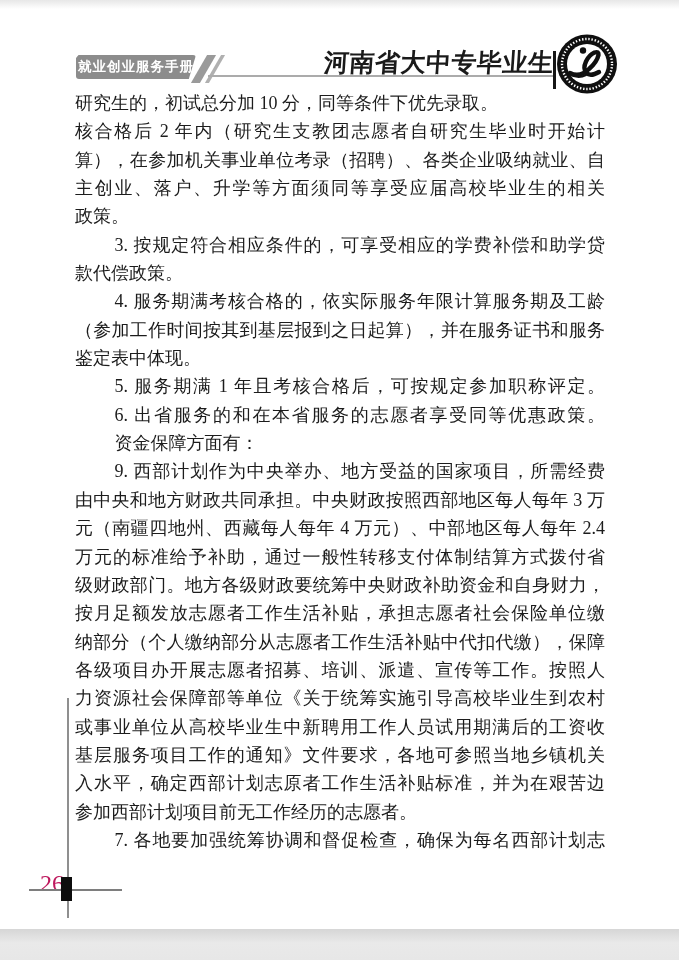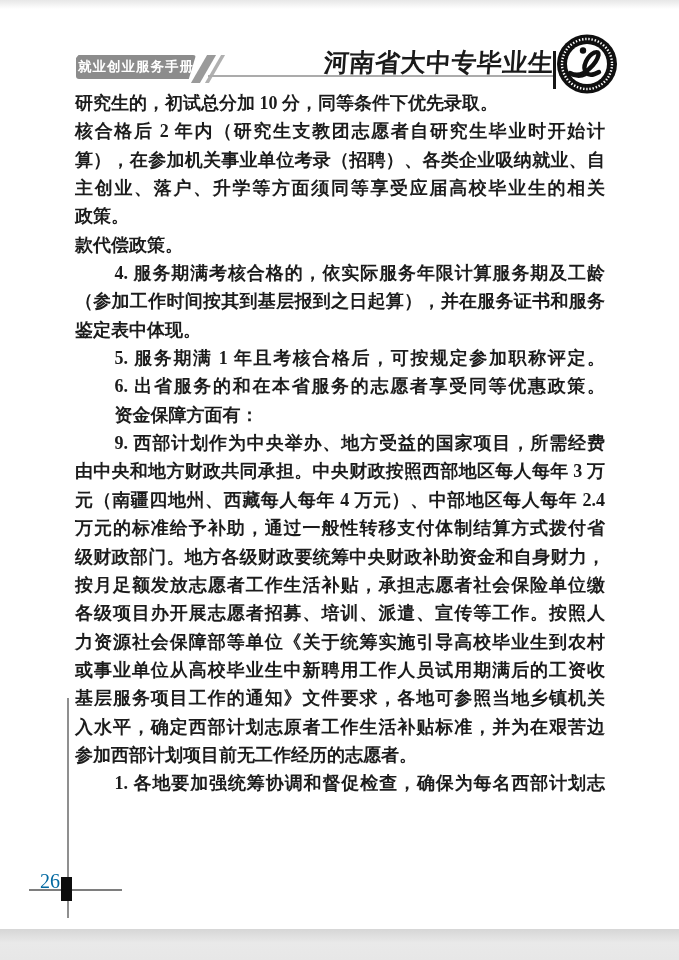--- a/index.html
+++ b/index.html
@@ -40,31 +40,31 @@
     position:absolute;right:126px;top:46px;
     font-size:25px;font-weight:bold;letter-spacing:0.5px;
     transform:skewX(-4deg);color:#1a1a1a;white-space:nowrap;
   }
   .title-bar{position:absolute;left:553px;top:51px;width:3px;height:38px;background:#161616;}
   .emblem{position:absolute;left:556px;top:33px;width:62px;height:62px;}
 
   
   .body-text{
     position:absolute;left:75px;top:89px;width:530px;
-    font-size:18px;line-height:28.35px;color:var(--text);font-weight:bold;
+    font-size:18px;line-height:28.35px;color:var(--text);
   }
   .line{height:28.35px;overflow:visible;white-space:nowrap;}
   .line.fill{white-space:normal;text-align:justify;text-align-last:justify;text-justify:inter-character;}
   .line.indent{text-indent:2.2em;}
 
   
   .margin-line{position:absolute;left:67px;top:698px;width:2px;height:220px;background:#8f8f8f;}
   .footer-rule{position:absolute;left:29px;top:889px;width:93px;height:2px;background:var(--footer-rule);}
   .page-tab{position:absolute;left:61px;top:877px;width:11px;height:24px;background:#0d0d0d;}
-  .page-number{position:absolute;left:40px;top:870px;font-size:20px;color:#0369a1;}
+  .page-number{position:absolute;left:40px;top:870px;font-size:24px;color:#be185d;}
 </style>
 </head>
 <body>
 
 <div class="page">
 
   <div class="top-edge"></div>
 
   <div class="badge">
     <span>就业创业服务手册</span>
@@ -84,40 +84,42 @@
       <path d="M13 41 Q22 46 30 42" stroke="#101010" stroke-width="2.2" fill="none" stroke-linecap="round"></path>
     </svg>
   </div>
 
   <div class="body-text">
       <div class="line">研究生的，初试总分加 10 分，同等条件下优先录取。</div>
       <div class="line fill">核合格后 2 年内（研究生支教团志愿者自研究生毕业时开始计</div>
       <div class="line fill">算），在参加机关事业单位考录（招聘）、各类企业吸纳就业、自</div>
       <div class="line fill">主创业、落户、升学等方面须同等享受应届高校毕业生的相关</div>
       <div class="line">政策。</div>
+      <div class="line fill indent">3. 按规定符合相应条件的，可享受相应的学费补偿和助学贷</div>
       <div class="line">款代偿政策。</div>
       <div class="line fill indent">4. 服务期满考核合格的，依实际服务年限计算服务期及工龄</div>
       <div class="line fill">（参加工作时间按其到基层报到之日起算），并在服务证书和服务</div>
       <div class="line">鉴定表中体现。</div>
       <div class="line fill indent">5. 服务期满 1 年且考核合格后，可按规定参加职称评定。</div>
       <div class="line fill indent">6. 出省服务的和在本省服务的志愿者享受同等优惠政策。</div>
       <div class="line indent">资金保障方面有：</div>
       <div class="line fill indent">9. 西部计划作为中央举办、地方受益的国家项目，所需经费</div>
       <div class="line fill">由中央和地方财政共同承担。中央财政按照西部地区每人每年 3 万</div>
       <div class="line fill">元（南疆四地州、西藏每人每年 4 万元）、中部地区每人每年 2.4</div>
       <div class="line fill">万元的标准给予补助，通过一般性转移支付体制结算方式拨付省</div>
       <div class="line fill">级财政部门。地方各级财政要统筹中央财政补助资金和自身财力，</div>
       <div class="line fill">按月足额发放志愿者工作生活补贴，承担志愿者社会保险单位缴</div>
+      <div class="line fill">纳部分（个人缴纳部分从志愿者工作生活补贴中代扣代缴），保障</div>
       <div class="line fill">各级项目办开展志愿者招募、培训、派遣、宣传等工作。按照人</div>
       <div class="line fill">力资源社会保障部等单位《关于统筹实施引导高校毕业生到农村</div>
       <div class="line fill">或事业单位从高校毕业生中新聘用工作人员试用期满后的工资收</div>
       <div class="line fill">基层服务项目工作的通知》文件要求，各地可参照当地乡镇机关</div>
       <div class="line fill">入水平，确定西部计划志原者工作生活补贴标准，并为在艰苦边</div>
       <div class="line">参加西部计划项目前无工作经历的志愿者。</div>
-      <div class="line fill indent">1. 各地要加强统筹协调和督促检查，确保为每名西部计划志</div>
+      <div class="line fill indent">7. 各地要加强统筹协调和督促检查，确保为每名西部计划志</div>
     </div>
 
   <div class="margin-line"></div>
   <div class="page-number">26</div>
   <div class="footer-rule"></div>
   <div class="page-tab"></div>
 
   <div class="bottom-edge"></div>
 </div>
 

